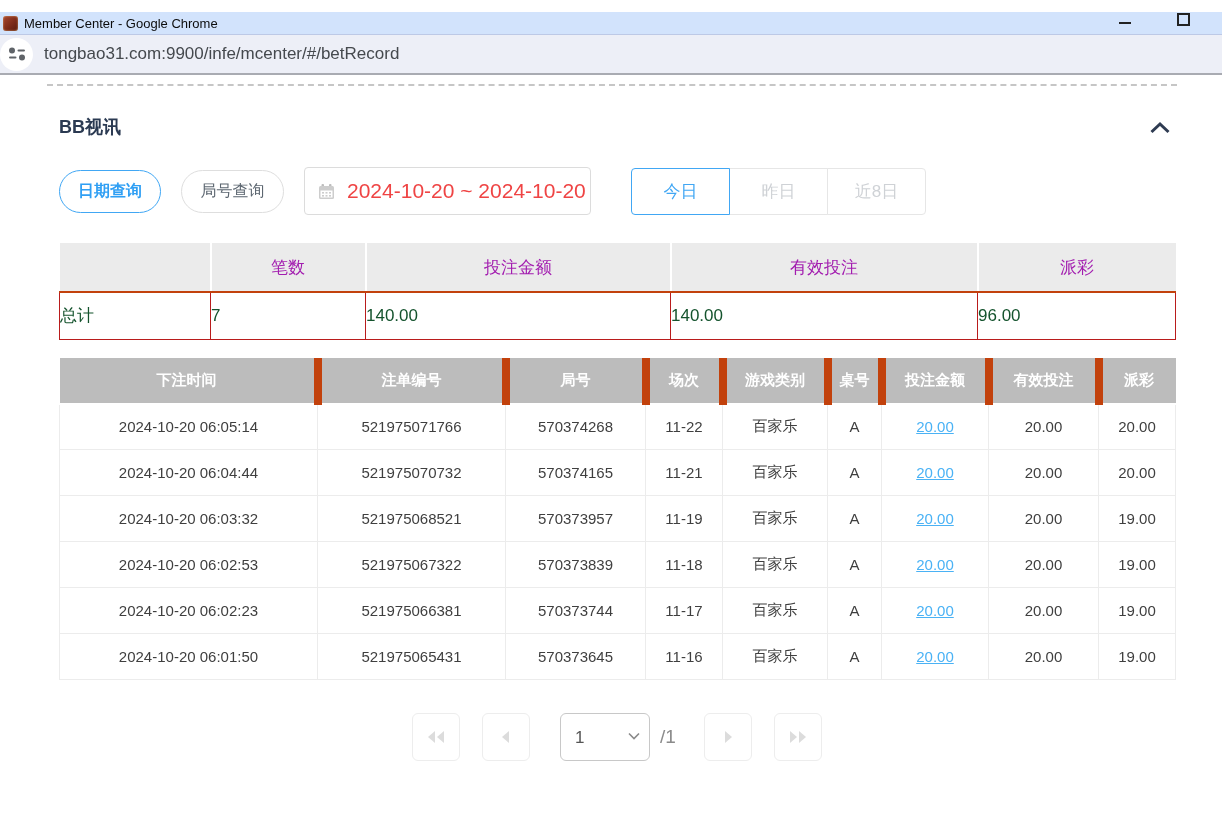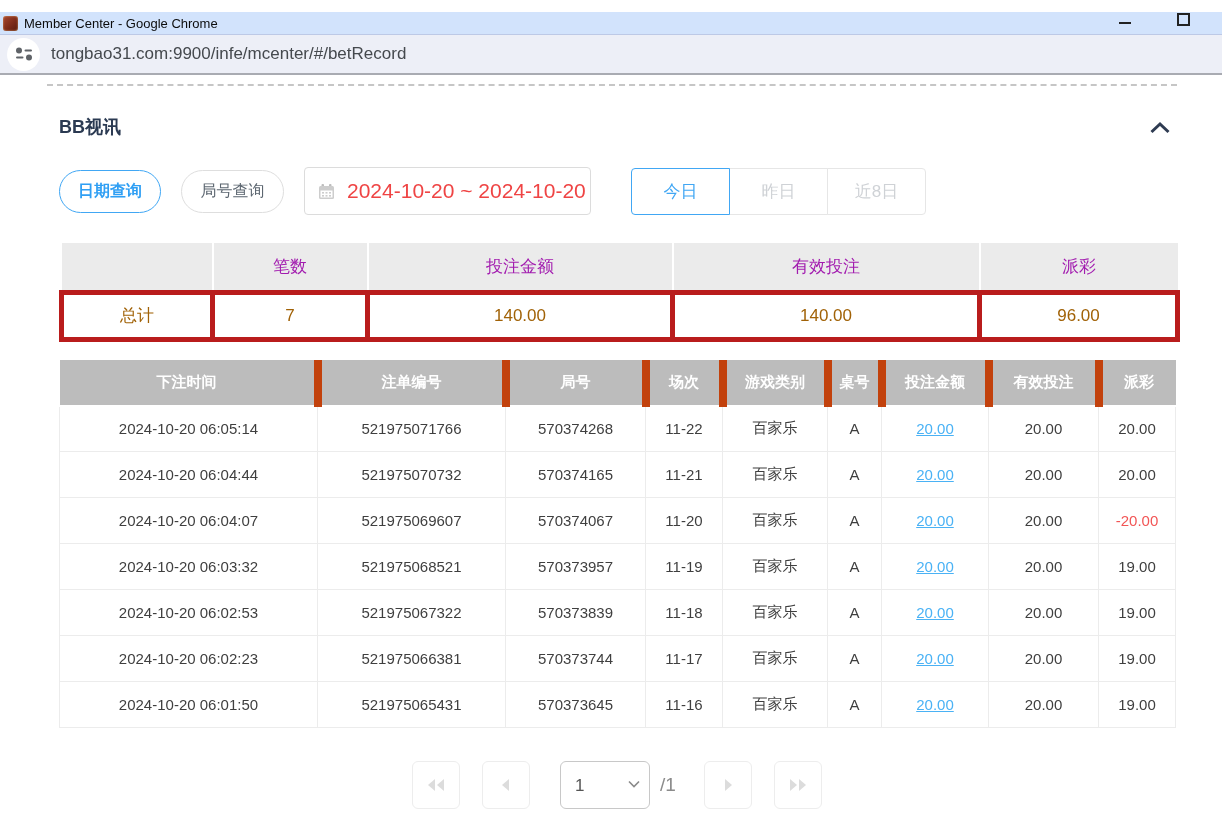--- a/index.html
+++ b/index.html
@@ -9,21 +9,21 @@
   .titlebar { height:23px; background:#d2e3fc; border-bottom:1px solid #bdc9e6; display:flex; align-items:center; padding-left:3px; position:relative;margin-top:12px; }
   .app-icon { width:15px; height:15px; border-radius:3px; background:linear-gradient(135deg,#a8472f 0%,#7c2b1a 55%,#581a0e 100%); box-shadow:inset 0 0 2px #e2b37a; margin-right:6px; flex:0 0 auto; }
   .win-title { font-size:13px; color:#0c0c0c; white-space:nowrap; }
   .win-btn { position:absolute; top:0; height:20px; width:26px; display:flex; align-items:center; justify-content:center; cursor:default; }
   .win-btn.minimize { right:84px; }
   .win-btn.maximize { right:26px; }
   .glyph-min { width:12px; height:0; border-top:2px solid #222; margin-top:2px; }
   .glyph-max { width:13px; height:13px; border:2px solid #222; margin-top:-6px; background:transparent; }
 
   
-  .urlbar { height:40px; background:#edeff7; border-bottom:2px solid #a9abb2; display:flex; align-items:center; padding-left:7px; }
+  .urlbar { height:40px; background:#edeff7; border-bottom:2px solid #a9abb2; display:flex; align-items:center; }
   .site-circle { width:33px; height:33px; border-radius:50%; background:#fff; display:flex; align-items:center; justify-content:center; margin-right:11px; flex:0 0 auto; }
   .url-text { font-size:17px; color:#45494e; }
 
   .dashed-divider { margin:9px 0 0 47px; width:1130px; border-top:2px dashed #c6c6c6; height:0; }
 
   
   .content { padding-left:59px; padding-right:35px; }
 
   .section-header { margin-top:29px; width:1116px; display:flex; align-items:center; justify-content:space-between; }
   .section-title { font-size:18px; font-weight:bold; color:#2b3a52; }
@@ -44,21 +44,21 @@
   .btn-seg.last { border-radius:0 4px 4px 0; }
   .btn-seg.active { border:1px solid #41a7f4; color:#41a7f4; z-index:2; }
   .btn-search { margin-left:9px; width:104px; height:47px; background:#4bb2f5; color:#fff; font-size:17px; border:none; border-radius:6px; display:flex; align-items:center; justify-content:center; cursor:pointer; }
 
   
   table { border-collapse:collapse; table-layout:fixed; width:1116px; }
   .summary-table { margin-top:28px; }
   .summary-table th { height:49px; background:#ebebeb; font-size:17px; font-weight:normal; color:#a21caf; border-left:2px solid #fff; border-right:2px solid #fff; border-bottom:2px solid #c2410c; text-align:center; }
   .summary-table th:first-child { border-left:none; }
   .summary-table th:last-child { border-right:none; }
-  .summary-table td { height:47px; background:#fff; font-size:17px; color:#a16207; border:5px solid #b91c1c; text-align:center; }
+  .summary-table td { height:47px; background:#fff; font-size:17px; color:#14532d; border:1px solid #b91c1c; text-align:left; }
 
   .bet-table { margin-top:18px; }
   .bet-table th { height:46px; background:#bcbcbc; color:#fff; font-size:15px; font-weight:bold; border-left:2px solid #fff; border-right:8px solid #c2410c; border-bottom:2px solid #fff; text-align:center; }
   .bet-table th:first-child { border-left:none; }
   .bet-table th:last-child { border-right:none; }
   .bet-table td { height:46px; background:#fff; font-size:15px; color:#3f3f3f; border:1px solid #ececec; text-align:center; }
   .amount-link { color:#4ab2f5; text-decoration:underline; cursor:pointer; }
   td.negative { color:#f25555; }
 
   
@@ -209,31 +209,20 @@
       <td>521975070732</td>
       <td>570374165</td>
       <td>11-21</td>
       <td>百家乐</td>
       <td>A</td>
       <td><a class="amount-link" href="#">20.00</a></td>
       <td>20.00</td>
       <td>20.00</td>
     </tr>
 
-    <tr>
-      <td>2024-10-20 06:04:07</td>
-      <td>521975069607</td>
-      <td>570374067</td>
-      <td>11-20</td>
-      <td>百家乐</td>
-      <td>A</td>
-      <td><a class="amount-link" href="#">20.00</a></td>
-      <td>20.00</td>
-      <td class="negative">-20.00</td>
-    </tr>
 
     <tr>
       <td>2024-10-20 06:03:32</td>
       <td>521975068521</td>
       <td>570373957</td>
       <td>11-19</td>
       <td>百家乐</td>
       <td>A</td>
       <td><a class="amount-link" href="#">20.00</a></td>
       <td>20.00</td>

